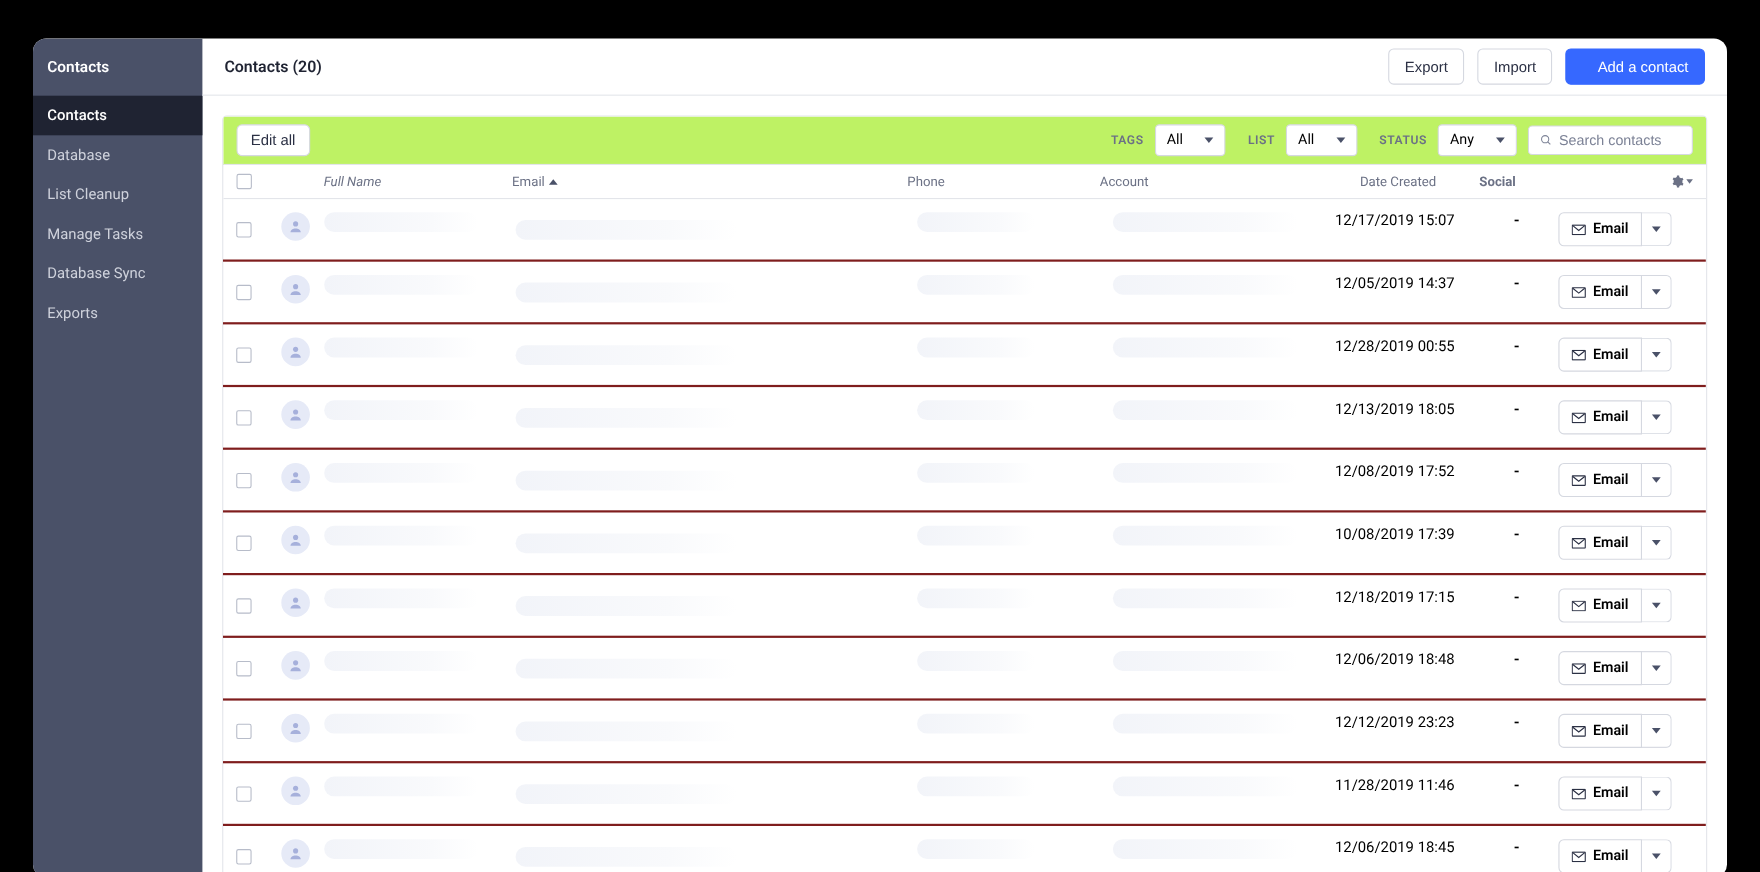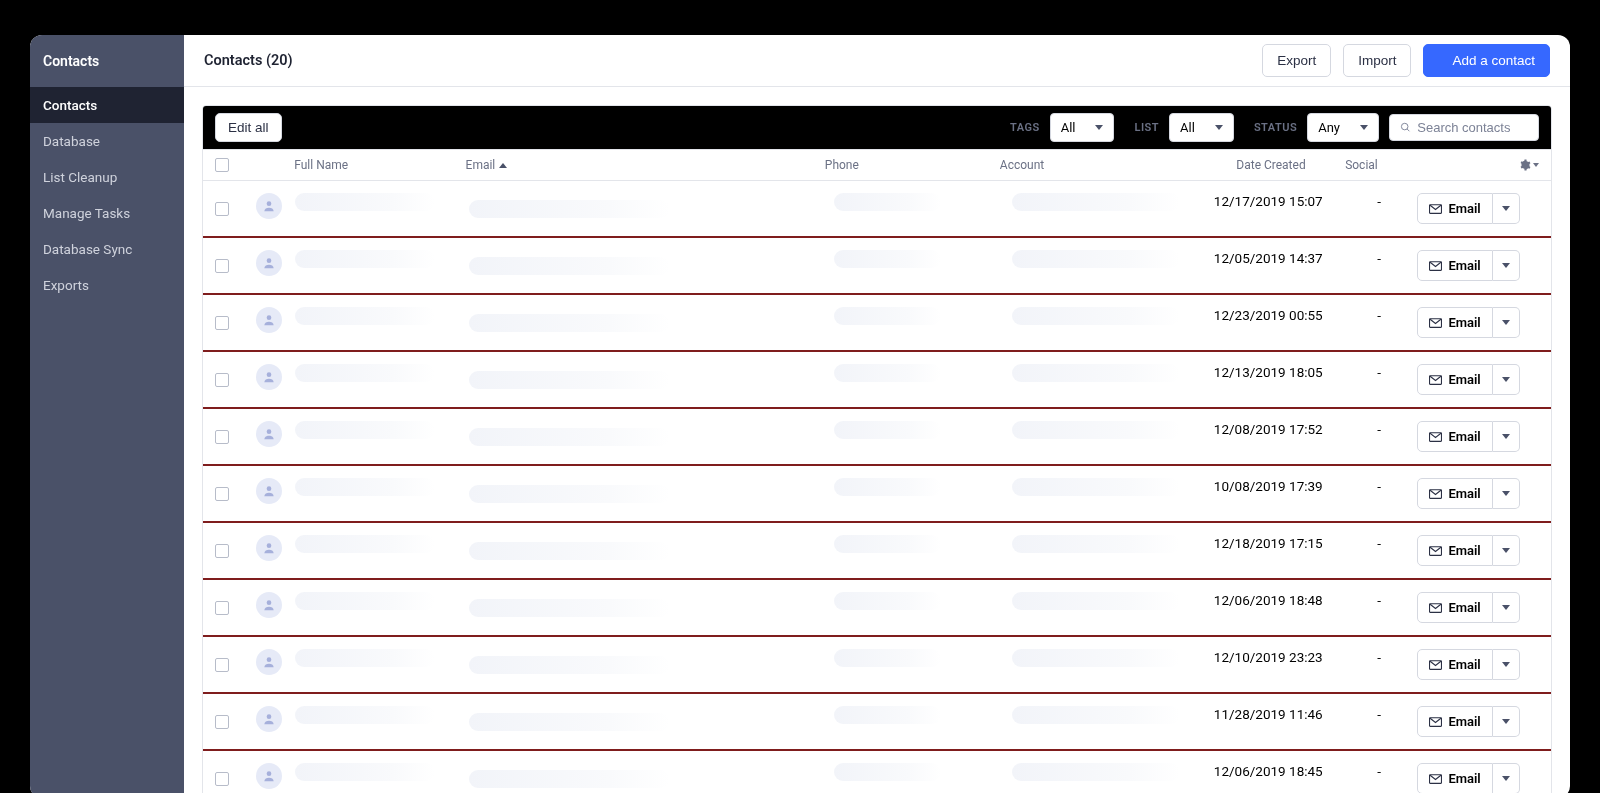--- a/index.html
+++ b/index.html
@@ -88,21 +88,21 @@
   }
   .panel {
     border: 1px solid #e3e5ea;
     border-radius: 4px;
     height: 100%;
     display: flex;
     flex-direction: column;
     overflow: hidden;
   }
   .filterbar {
-    background: #000000;
+    background: #bef264;
     border-bottom: 1px solid #e3e5ea;
     padding: 7px 12px;
     display: flex;
     align-items: center;
     gap: 10px;
   }
   .filter-label {
     font-size: 11px;
     letter-spacing: 0.5px;
     color: #6b7185;
@@ -153,26 +153,26 @@
   .thead {
     display: flex;
     align-items: center;
     border-bottom: 1px solid #e3e5ea;
     padding: 8px 12px;
     font-size: 12px;
     color: #6b7185;
   }
   .col-chk { width: 44px; display:flex; align-items:center; }
   .col-avatar { width: 42px; }
-  .col-name { width: 186px; }
+  .col-name { width: 186px; font-style: italic; }
   .col-email { width: 390px; display:flex; align-items:center; gap:4px;}
   .col-phone { width: 190px; }
   .col-account { width: 200px; }
   .col-date { width: 150px; text-align: right; padding-right: 18px; }
-  .col-social { width: 82px; text-align:center; }
+  .col-social { width: 82px; text-align:center;font-weight:bold; }
   .col-actions { width: 130px; }
   .col-gear { flex:1; text-align:right; color:#6b7185; display:flex; justify-content:flex-end; align-items:center; gap:2px;}
   .sort-asc {
     width:0;height:0;border-left:4px solid transparent;border-right:4px solid transparent;border-bottom:5px solid #4a5168;
   }
   .tbody { overflow-y:auto; flex:1; }
   .row {
     display: flex;
     border-bottom: 2px solid #7f1d1d;
     padding: 12px;
@@ -389,21 +389,21 @@
               </div>
     <div class="col-email">
                 <div class="redact" style="width:55%;"></div>
               </div>
     <div class="col-phone">
                 <div class="redact" style="width:60%;"></div>
               </div>
     <div class="col-account">
                 <div class="redact" style="width:90%;"></div>
               </div>
-    <div class="col-date">12/23/2019 00:55</div>
+    <div class="col-date">12/28/2019 00:55</div>
     <div class="col-social">-</div>
     <div class="col-actions">
       <div class="email-btn-group">
         <div class="email-btn">
           <svg class="envelope" viewBox="0 0 24 18">
                       <rect x="1" y="1" width="22" height="16" rx="1" fill="none" stroke="#2b3044" stroke-width="2"></rect>
                       <path d="M2 2l10 8 10-8" fill="none" stroke="#2b3044" stroke-width="2"></path>
                     </svg>
           <span>Email</span>
         </div>
@@ -641,21 +641,21 @@
               </div>
     <div class="col-email">
                 <div class="redact" style="width:55%;"></div>
               </div>
     <div class="col-phone">
                 <div class="redact" style="width:60%;"></div>
               </div>
     <div class="col-account">
                 <div class="redact" style="width:90%;"></div>
               </div>
-    <div class="col-date">12/10/2019 23:23</div>
+    <div class="col-date">12/12/2019 23:23</div>
     <div class="col-social">-</div>
     <div class="col-actions">
       <div class="email-btn-group">
         <div class="email-btn">
           <svg class="envelope" viewBox="0 0 24 18">
                       <rect x="1" y="1" width="22" height="16" rx="1" fill="none" stroke="#2b3044" stroke-width="2"></rect>
                       <path d="M2 2l10 8 10-8" fill="none" stroke="#2b3044" stroke-width="2"></path>
                     </svg>
           <span>Email</span>
         </div>

